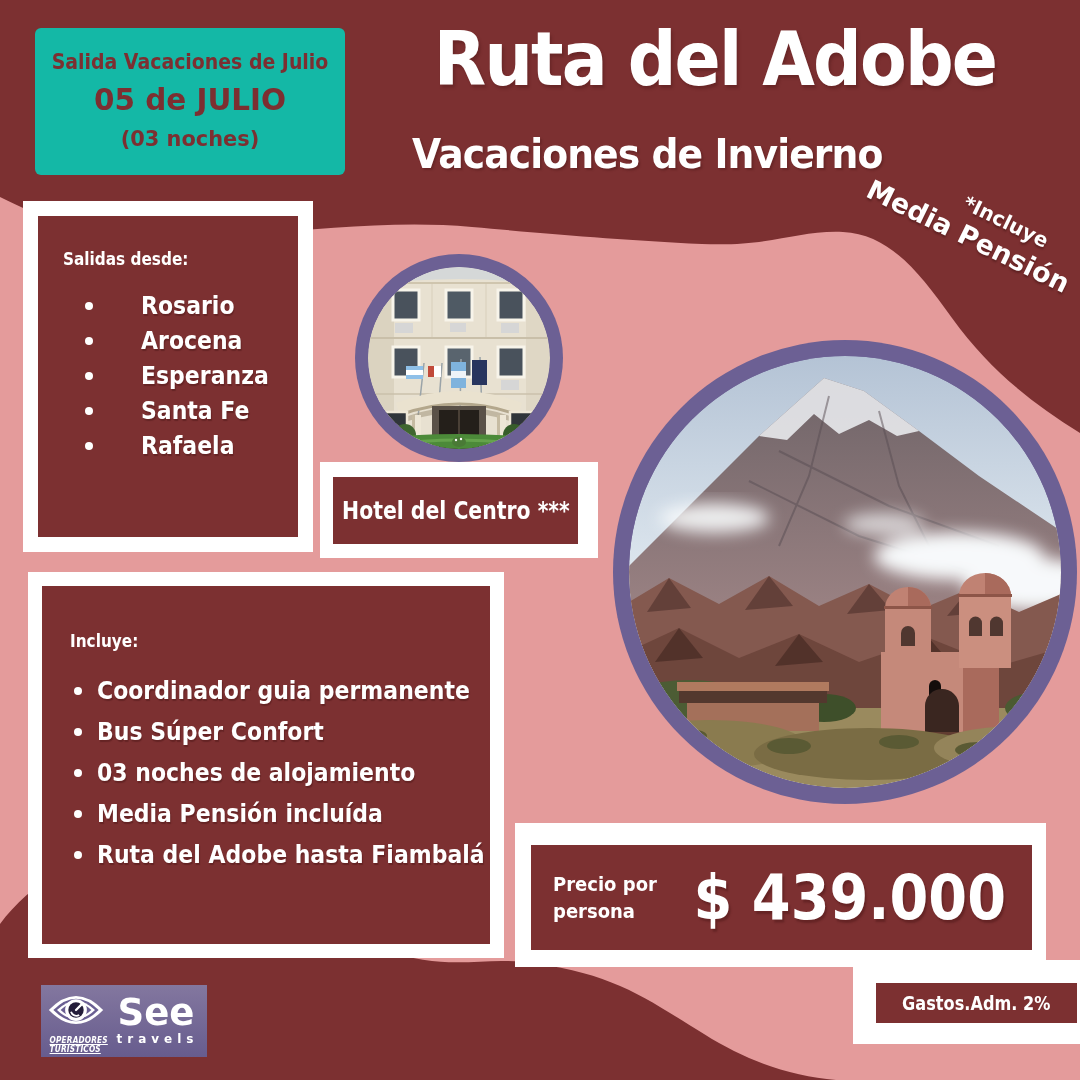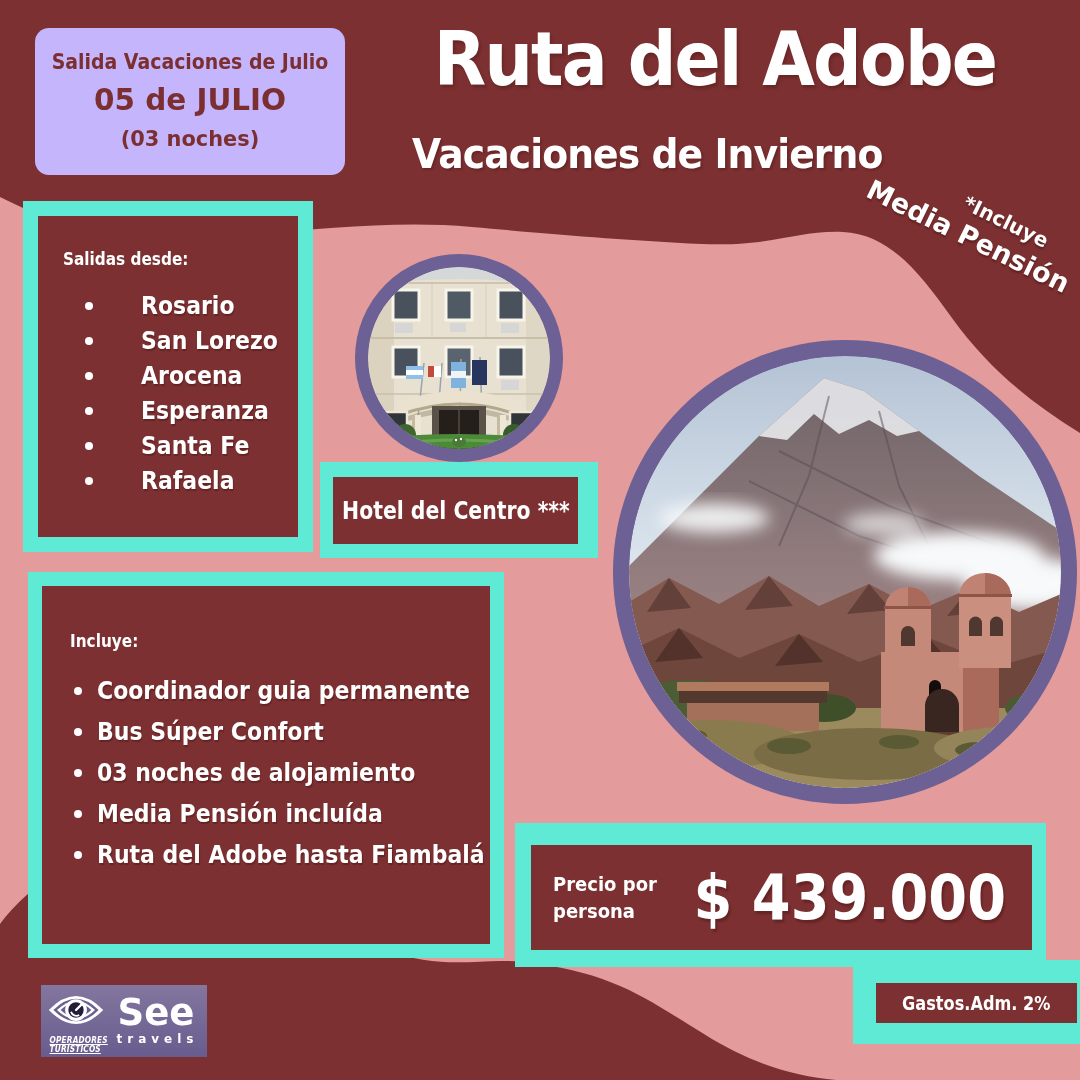--- a/index.html
+++ b/index.html
@@ -7,41 +7,41 @@
   #canvas {
     position:relative; width:1080px; height:1080px; overflow:hidden;
     background:#e49b9b;
     font-family:"DejaVu Sans", sans-serif; font-weight:bold; color:#fff;
   }
   .abs { position:absolute; }
   #bg-shapes { position:absolute; inset:0; }
 
   
   #badge { left:35px; top:28px; width:310px; height:147px;
-    background:#c4b5fd; border-radius:14px; text-align:center; color:#7c2f31;
+    background:#14b8a6; border-radius:6px; text-align:center; color:#7c2f31;
     padding-top:22px; z-index:2; }
   .badge-l1 { font-size:21px; transform:scaleX(.9); }
   .badge-l2 { font-size:31px; margin-top:7px; transform:scaleX(.95); }
   .badge-l3 { font-size:22px; margin-top:9px; transform:scaleX(.95); }
 
   
   #main-title { left:350px; right:0; top:16px; text-align:center; font-size:74px;
     letter-spacing:-2px; transform:scaleX(.92); text-shadow:2px 3px 3px rgba(70,20,20,.35); z-index:2; }
   #subtitle { left:412px; top:130px; font-size:41px; letter-spacing:-1px;
     transform:scaleX(.92); transform-origin:left center;
     text-shadow:2px 2px 2px rgba(70,20,20,.35); z-index:2; }
 
   
   #note { left:852px; top:196px; width:244px; text-align:center;
     transform:rotate(26deg); z-index:2; text-shadow:1px 2px 2px rgba(60,15,15,.45); }
   .note-l1 { font-size:20px; margin-left:55px; }
   .note-l2 { font-size:27px; margin-top:2px; }
 
   
-  .purple-panel { background:#5eead4; z-index:1; }
+  .purple-panel { background:#ffffff; z-index:1; }
   .maroon-inner { position:absolute; background:#7c3031; }
 
   #salidas-panel { left:23px; top:201px; width:290px; height:351px; }
   #salidas-panel .maroon-inner { inset:15px; }
   #salidas-heading { position:absolute; left:25px; top:32px; font-size:18px;
     transform:scaleX(.85); transform-origin:left center; }
   #salidas-list { position:absolute; left:47px; top:72px; list-style:none; }
   #salidas-list li { height:35px; display:flex; align-items:center; font-size:25px;gap:33px; }
 
   #incluye-panel { left:28px; top:572px; width:476px; height:386px; }
@@ -120,24 +120,20 @@
     <div class="note-l2">Media Pensión</div>
   </div>
 
   <div id="salidas-panel" class="abs purple-panel">
     <div class="maroon-inner">
       <div id="salidas-heading">Salidas desde:</div>
       <ul id="salidas-list">
         <li>
             <span class="dot"></span>
             <span class="li-text">Rosario</span>
-          </li>
-        <li>
-            <span class="dot"></span>
-            <span class="li-text">San Lorezo</span>
           </li>
         <li>
             <span class="dot"></span>
             <span class="li-text">Arocena</span>
           </li>
         <li>
             <span class="dot"></span>
             <span class="li-text">Esperanza</span>
           </li>
         <li>

